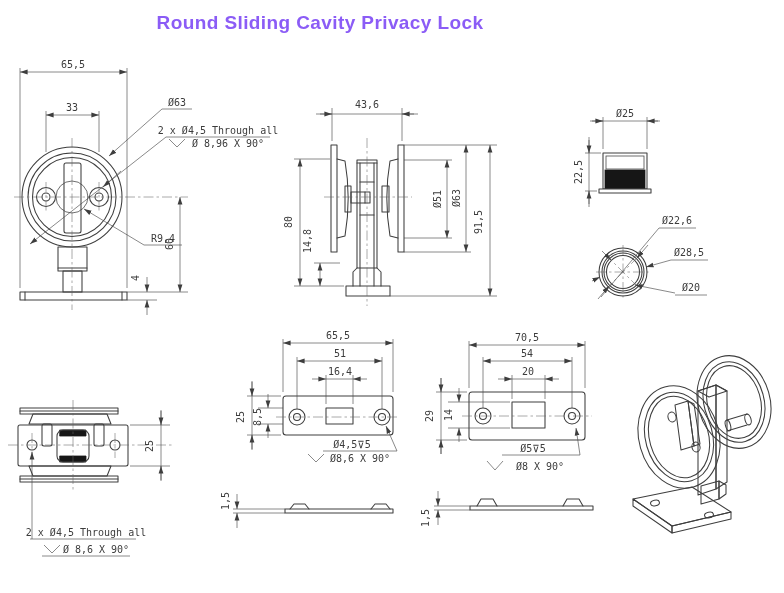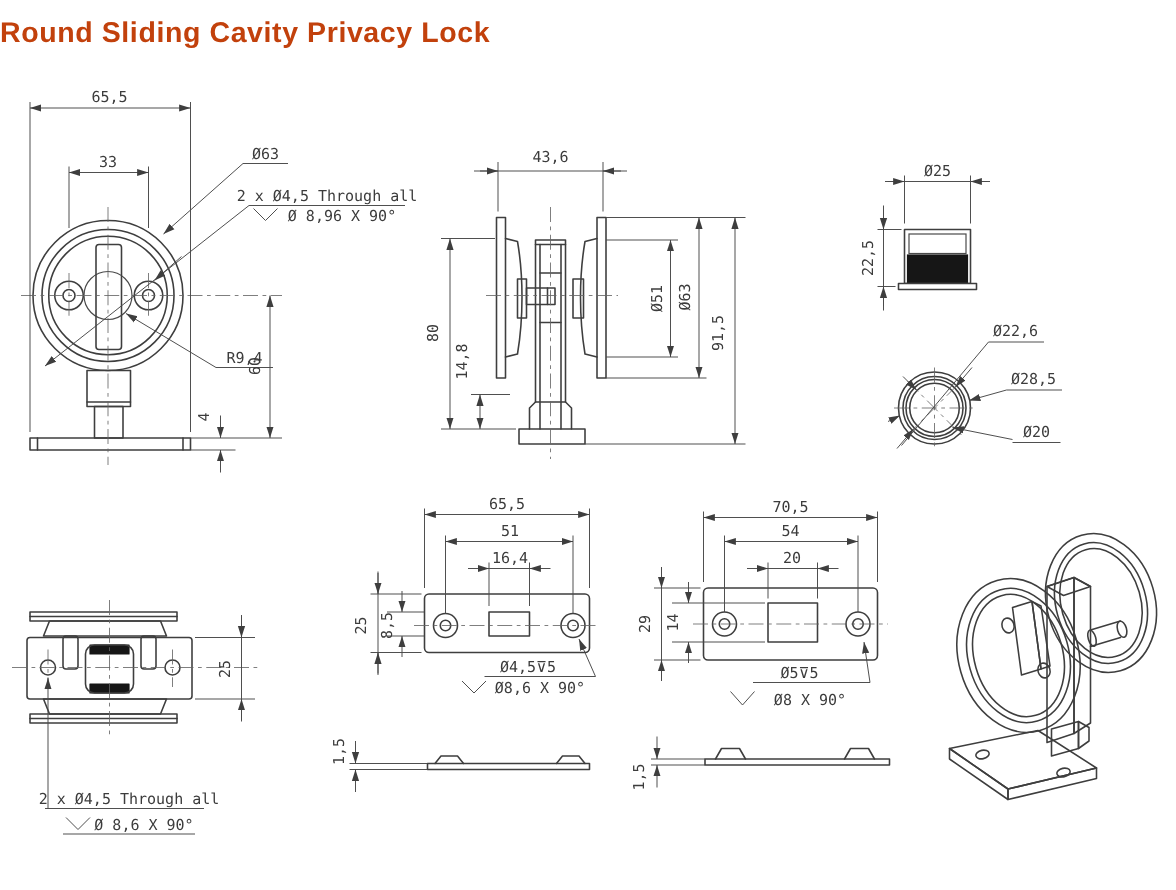--- a/index.html
+++ b/index.html
@@ -1,17 +1,17 @@
 <!DOCTYPE html>
 <html><head>
 <meta charset="utf-8">
 <style>
   html,body{margin:0;padding:0;width:784px;height:593px;background:#ffffff;overflow:hidden}
-  .title{position:absolute;top:12px;left:0;width:640px;text-align:left;
-         font:600 19px "Liberation Sans",sans-serif;color:#c2410c;letter-spacing:.4px}
+  .title{position:absolute;top:12px;left:0;width:640px;text-align:center;
+         font:600 19px "Liberation Sans",sans-serif;color:#8b5cf6;letter-spacing:.4px}
   svg{position:absolute;top:0;left:0}
   .ol{fill:none;stroke:#3e3e3e;stroke-width:1.05;stroke-linejoin:round;stroke-linecap:round}
   .ol2{fill:none;stroke:#4a4a4a;stroke-width:.8}
   .dl{fill:none;stroke:#4a4a4a;stroke-width:.65}
   .cl{fill:none;stroke:#636363;stroke-width:.55;stroke-dasharray:10 3 2.5 3}
   .dt{font-family:"DejaVu Sans Mono","DejaVu Sans",monospace;font-size:10px;fill:#3c3c3c;text-anchor:middle}
   .blk{fill:#161616;stroke:#161616;stroke-width:.8}
   .wfill{fill:#ffffff}
 </style>
 </head>

